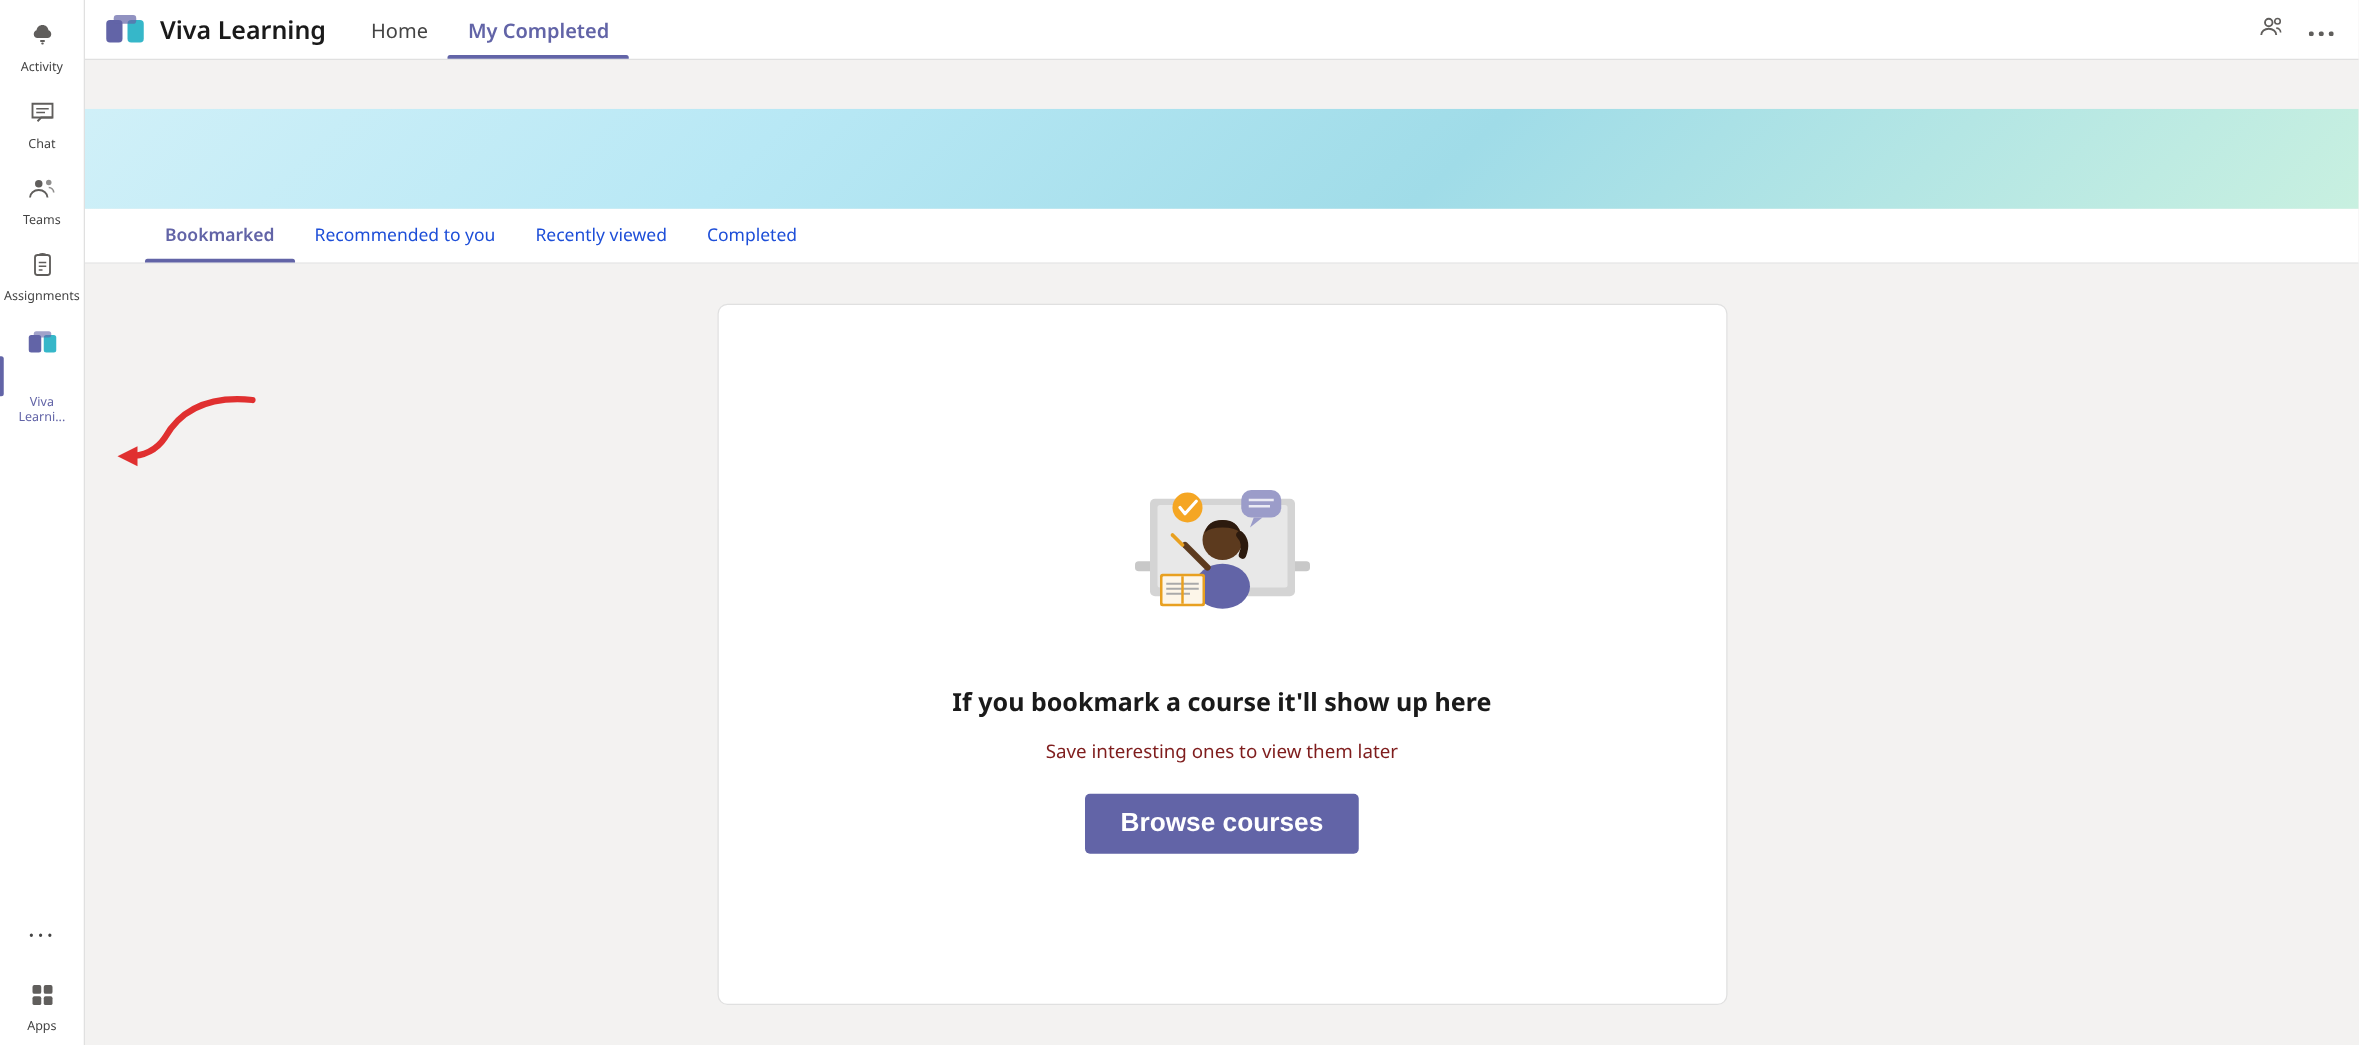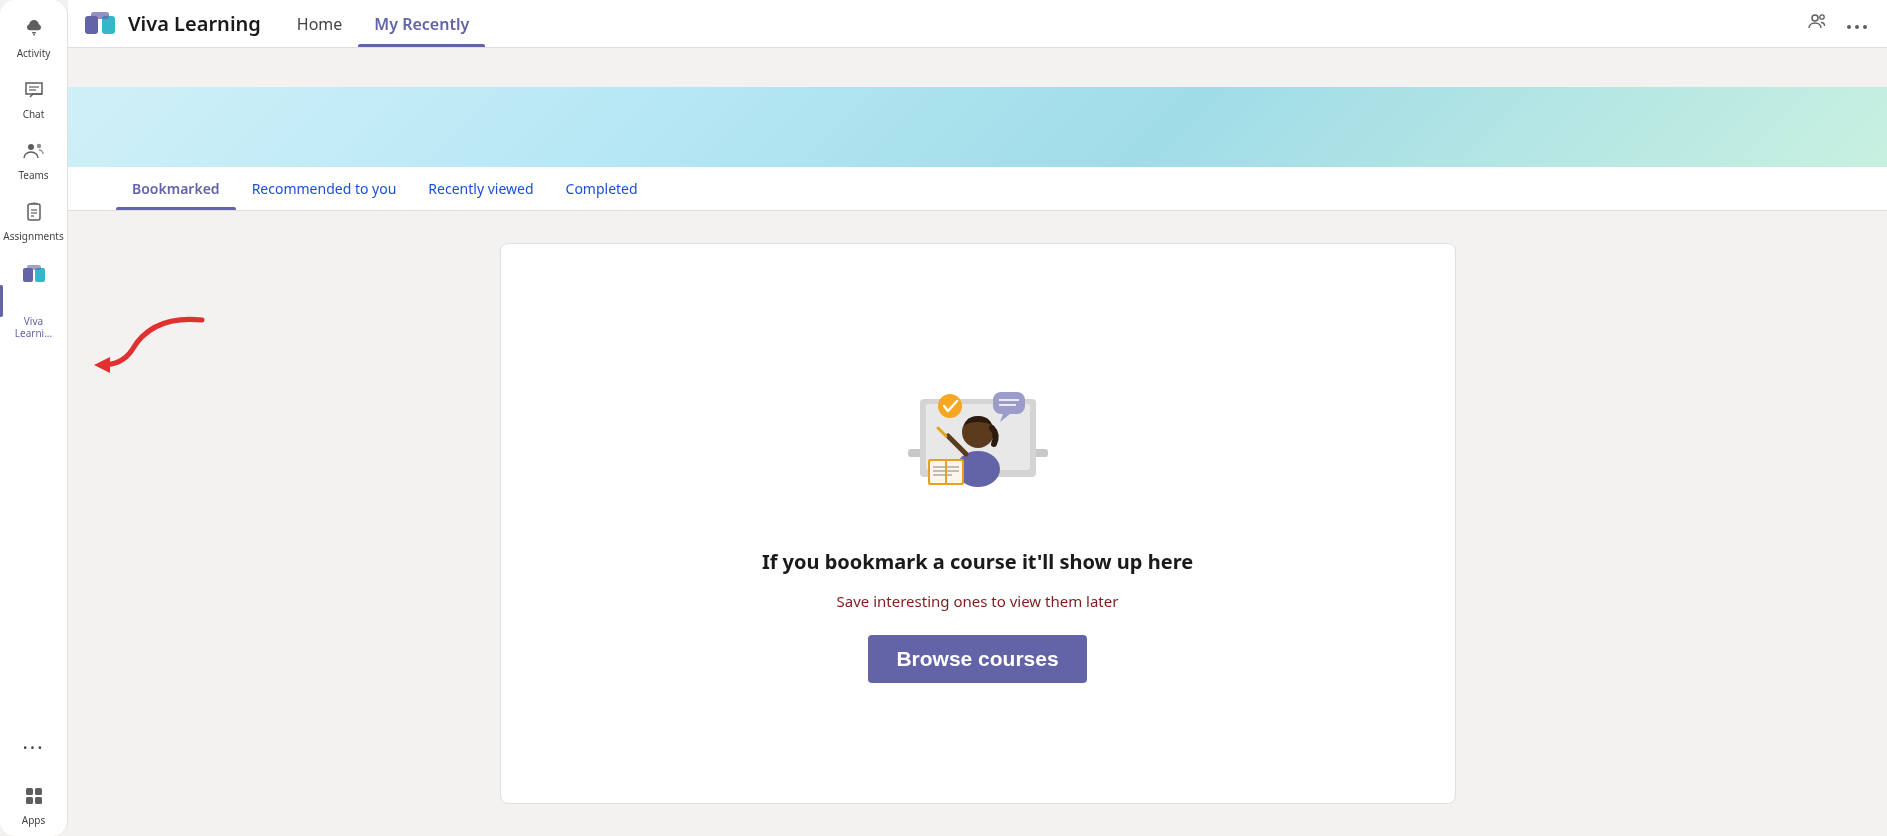--- a/index.html
+++ b/index.html
@@ -18,21 +18,20 @@
       background: #fff;
       display: flex;
       flex-direction: column;
       align-items: center;
       padding-top: 8px;
       border-right: 1px solid #e0e0e0;
       gap: 0;
       flex-shrink: 0;
       position: relative;
       z-index: 10;
-      border-radius: 15px;
     }
     .sidebar-item {
       display: flex;
       flex-direction: column;
       align-items: center;
       justify-content: center;
       width: 100%;
       padding: 10px 4px;
       cursor: pointer;
       color: #444;
@@ -221,21 +220,21 @@
     
     .bookmark-card {
       background: #fff;
       border-radius: 8px;
       border: 1px solid #e0e0e0;
       padding: 60px 40px;
       display: flex;
       flex-direction: column;
       align-items: center;
       justify-content: center;
-      width: 956px;
+      width: 808px;
       max-width: 100%;
       gap: 16px;
     }
 
     
     .illustration {
       width: 200px;
       height: 160px;
       position: relative;
       margin-bottom: 8px;
@@ -359,21 +358,21 @@
 
   <div class="top-bar">
     <svg class="app-icon" viewBox="0 0 32 32" fill="none">
       <rect x="1" y="8" width="13" height="18" rx="3" fill="#6264a7"></rect>
       <rect x="18" y="8" width="13" height="18" rx="3" fill="#36b7c9"></rect>
       <rect x="7" y="4" width="18" height="7" rx="2.5" fill="#6264a7" opacity="0.7"></rect>
     </svg>
     <span class="app-title">Viva Learning</span>
     <nav class="nav-tabs">
       <div class="nav-tab">Home</div>
-      <div class="nav-tab active">My Recently</div>
+      <div class="nav-tab active">My Completed</div>
     </nav>
     <div class="top-bar-spacer"></div>
     <div class="top-bar-actions">
       <button class="top-bar-btn">
         <svg width="20" height="20" viewBox="0 0 20 20" fill="none">
           <circle cx="8" cy="7" r="3" stroke="#605e5c" stroke-width="1.5"></circle>
           <path d="M2 17c0-3 2.7-5 6-5s6 2 6 5" stroke="#605e5c" stroke-width="1.5" fill="none"></path>
           <circle cx="15" cy="6" r="2.2" stroke="#605e5c" stroke-width="1.3"></circle>
           <path d="M17.5 15c0-2-1.5-3.5-3.5-3.5" stroke="#605e5c" stroke-width="1.3" fill="none"></path>
         </svg>

